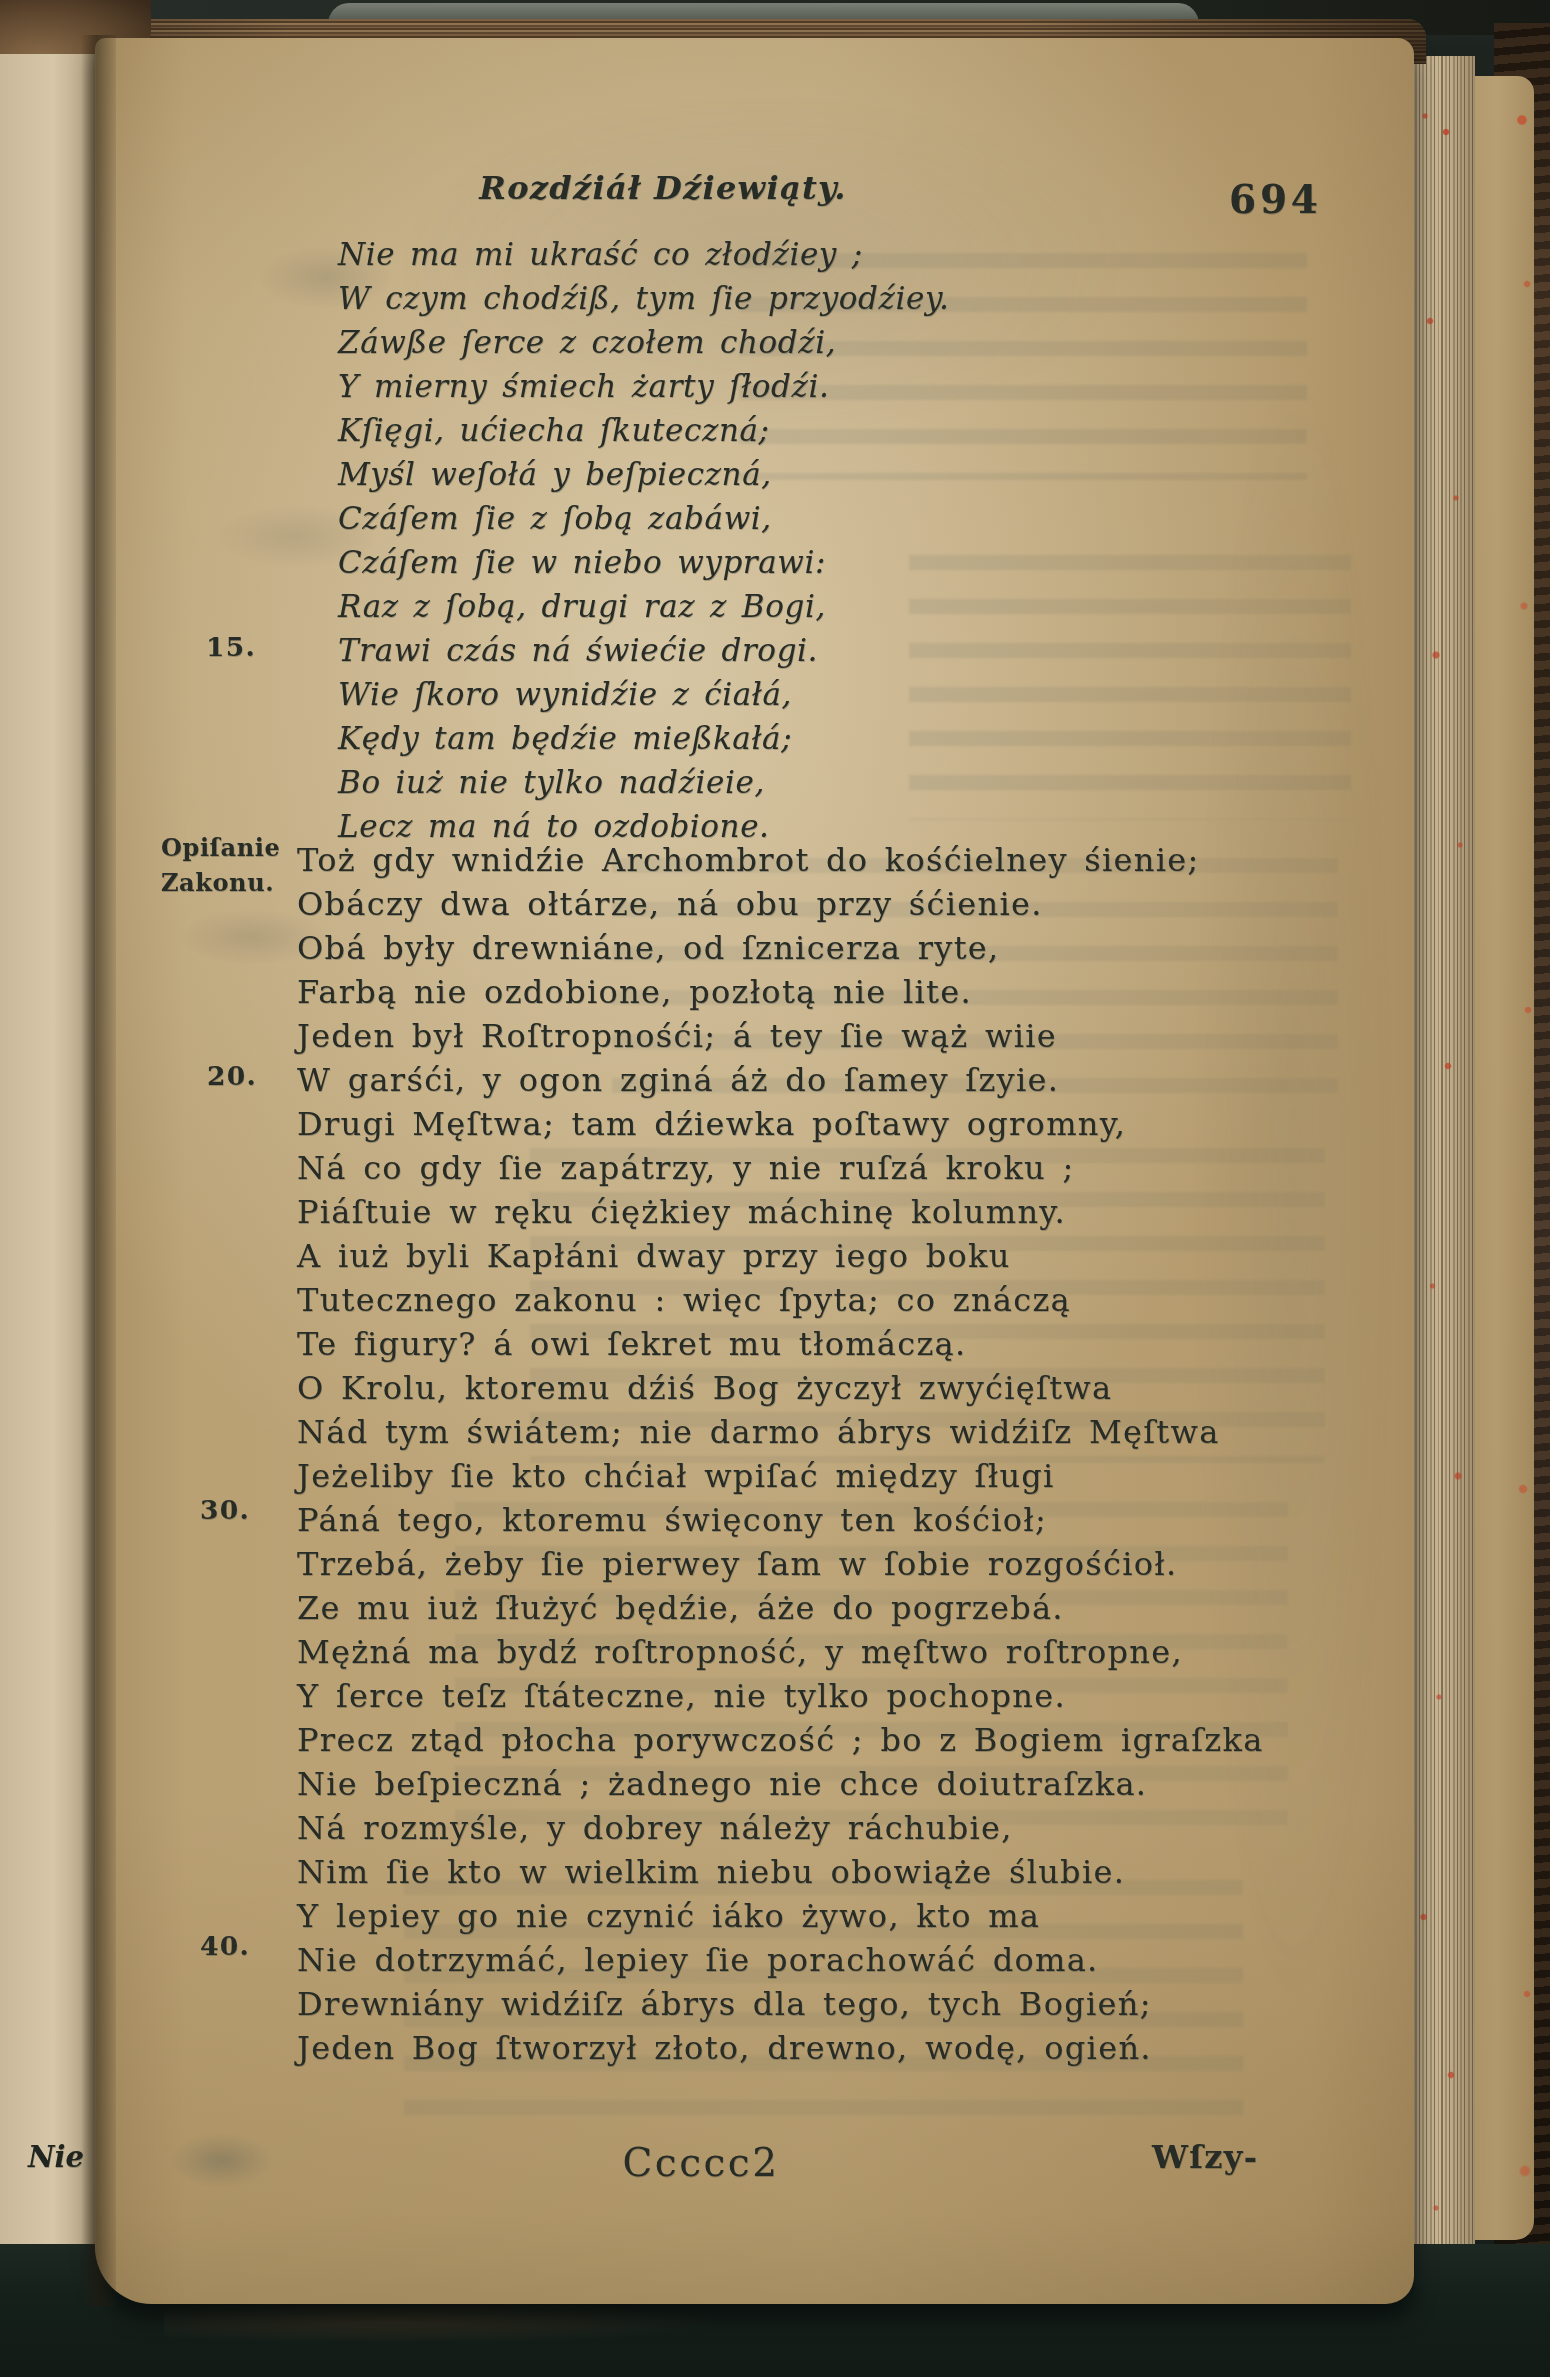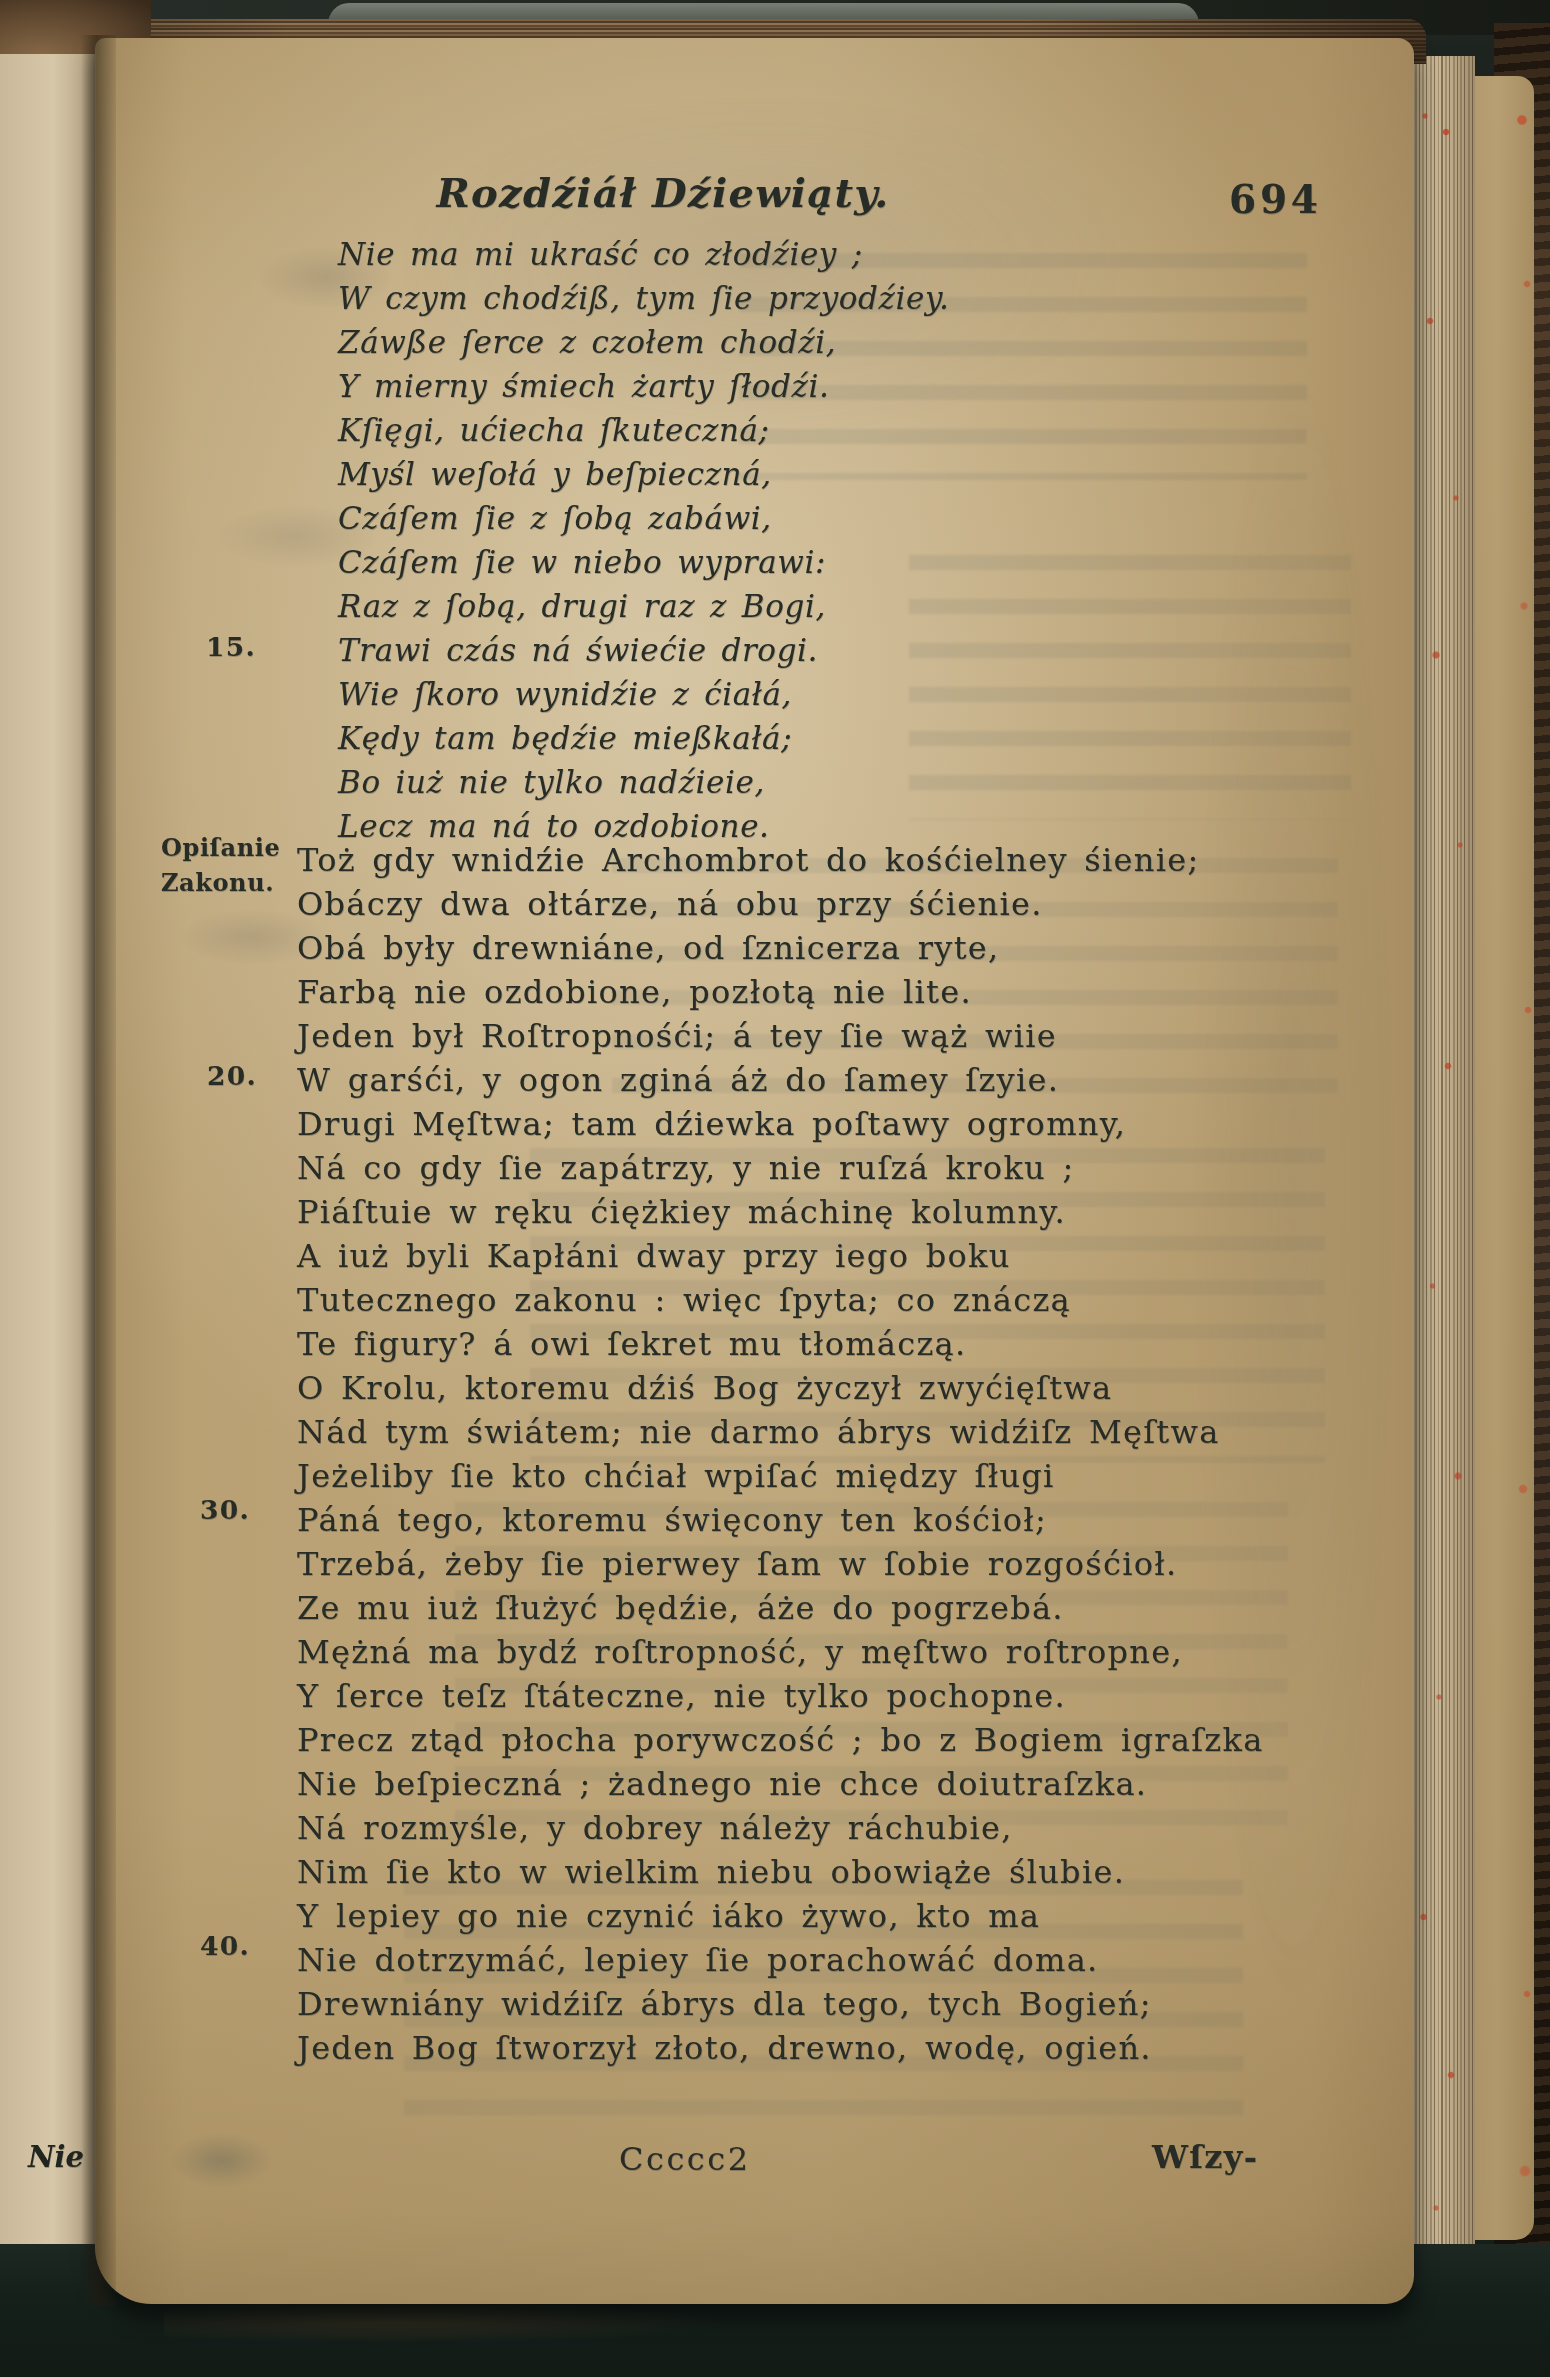--- a/index.html
+++ b/index.html
@@ -94,36 +94,36 @@
       repeating-linear-gradient(180deg,rgba(95,100,92,.10) 0 15px,rgba(95,100,92,0) 15px 44px),
       repeating-linear-gradient(180deg,rgba(95,100,92,.10) 0 15px,rgba(95,100,92,0) 15px 44px);
     background-size:101px 53px,133px 61px,158px 61px,145px 54px,726px 341px,202px 1641px,
                     568px 227px,442px 265px,726px 252px,795px 315px,833px 341px,839px 240px;
     background-position:76px 2096px,164px 209px,123px 468px,85px 872px,303px 57px,1098px 328px,
                     644px 215px,814px 517px,517px 820px,435px 1110px,360px 1464px,309px 1842px;}
 
   
   .ink{color:#272c26;text-shadow:0.6px 0.6px 0 rgba(39,44,38,.28);}
   .heading{position:absolute;left:303px;top:131px;width:530px;text-align:center;
-           font-style:italic;font-size:40px;letter-spacing:1.3px;font-weight:600;}
+           font-style:italic;font-size:32px;letter-spacing:1.3px;font-weight:600;}
   .folio{position:absolute;left:1134px;top:138px;font-size:39px;letter-spacing:3.8px;font-weight:600;}
 
   .verse{position:absolute;left:243px;top:194px;width:789px;
          font-style:italic;font-size:31px;letter-spacing:0.6px;word-spacing:4.4px;}
   .verse > div{height:44px;line-height:44px;white-space:nowrap;}
 
   .prose{position:absolute;left:202px;top:800px;width:1022px;
          font-size:32px;letter-spacing:1.3px;word-spacing:5px;}
   .prose > div{height:44px;line-height:44px;white-space:nowrap;}
 
   .mnum{position:absolute;font-size:26.5px;font-weight:700;letter-spacing:1.3px;}
   .mnote{position:absolute;left:66px;font-size:24px;font-weight:700;line-height:35px;letter-spacing:0.6px;}
 
-  .signature{position:absolute;left:524px;top:2102px;width:164px;text-align:left;
-             font-size:32px;letter-spacing:2.5px;}
+  .signature{position:absolute;left:524px;top:2102px;width:164px;text-align:center;
+             font-size:39px;letter-spacing:2.5px;}
   .catchword{position:absolute;left:1057px;top:2100px;font-size:32px;font-weight:600;letter-spacing:1.3px;}
 
   .sliver-catchword{position:absolute;left:16px;top:2140px;font-style:italic;font-weight:700;
              font-size:29px;color:#20251f;text-shadow:0.6px 0.6px 0 rgba(32,37,31,.3);margin-left:12px;}
 </style>
 </head>
 <body>
 
 <div class="stage">
 

